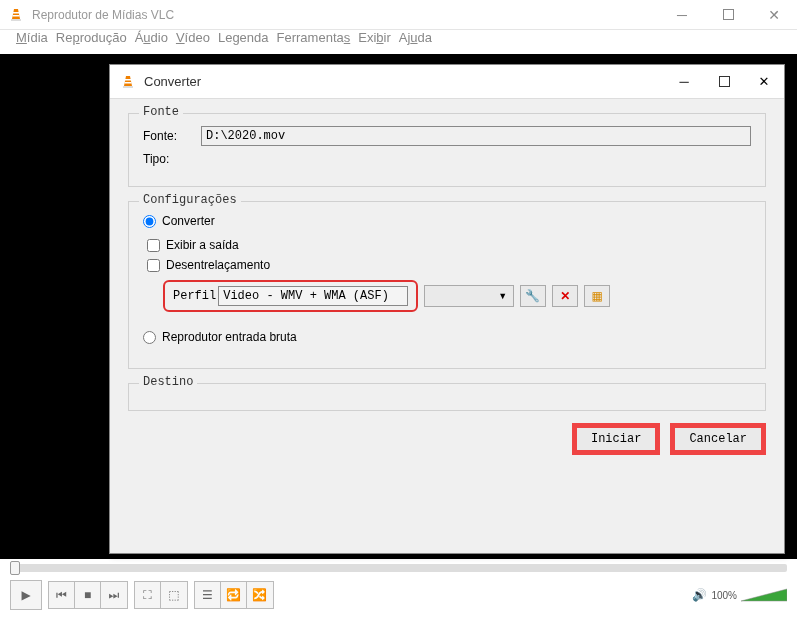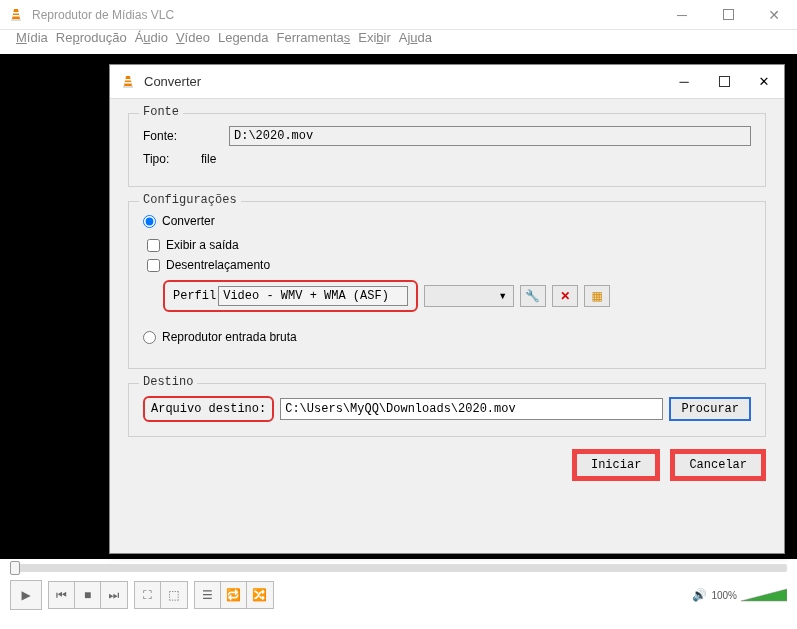--- a/index.html
+++ b/index.html
@@ -30,21 +30,21 @@
 .cone svg { display: block; }
 
 
 .groupbox { border: 1px solid #d0d0d0; margin: 14px 18px 0 18px; padding: 12px 14px 14px 14px; position: relative; }
 .groupbox .legend { position: absolute; top: -9px; left: 10px; background: #f0f0f0; padding: 0 4px; font-size: 12px; font-family: "Courier New", monospace; color: #333; }
 
 
 .row { display: flex; align-items: center; margin-bottom: 6px; font-size: 12px; font-family: "Courier New", monospace; }
 .row .lbl { width: 58px; }
 .row .val { flex: 1; }
-.field-box { flex: 1; border: 1px solid #888; padding: 2px 4px; background: #f0f0f0; font-family: "Courier New", monospace; font-size: 12px; margin-left: 28px; }
+.field-box { flex: 1; border: 1px solid #888; padding: 2px 4px; background: #f0f0f0; font-family: "Courier New", monospace; font-size: 12px; }
 
 .radio-row, .check-row { display: flex; align-items: center; font-size: 12px; font-family: "Courier New", monospace; margin-bottom: 6px; }
 .radio-row input, .check-row input { margin-right: 6px; }
 .indent { margin-left: 4px; }
 
 .profile-row { display: flex; align-items: center; gap: 6px; margin: 8px 0 4px 20px; }
 .profile-label-box { border: 2px solid #e03030; border-radius: 6px; padding: 4px 8px; display: flex; align-items: center; gap: 2px; }
 .profile-label-box .plabel { font-size: 12px; font-family: "Courier New", monospace; }
 .profile-select { border: 1px solid #888; background: #f4f4f4; font-family: "Courier New", monospace; font-size: 12px; padding: 2px 4px; width: 190px; }
 .combo-arrow { width: 90px; height: 22px; border: 1px solid #aaa; background: #eaeaea; display: flex; align-items: center; justify-content: flex-end; padding-right: 6px; font-size: 9px; }
@@ -134,21 +134,20 @@
     </div>
 
     <div class="groupbox">
       <span class="legend">Fonte</span>
       <div class="row">
         <span class="lbl">Fonte:</span>
         <div class="field-box">D:\2020.mov</div>
       </div>
       <div class="row">
         <span class="lbl">Tipo:</span>
-        <span class="val">file</span>
       </div>
     </div>
 
     <div class="groupbox" style="padding-bottom:18px">
       <span class="legend">Configurações</span>
 
       <label class="radio-row">
         <input type="radio" checked="" style="">
         <span>Converter</span>
       </label>
@@ -181,25 +180,20 @@
       </div>
 
       <label class="radio-row" style="margin-top:18px">
         <input type="radio" style="">
         <span>Reprodutor entrada bruta</span>
       </label>
     </div>
 
     <div class="groupbox">
       <span class="legend">Destino</span>
-      <div class="dest-row">
-        <div class="dest-label-box">Arquivo destino:</div>
-        <input class="dest-input" value="C:\Users\MyQQ\Downloads\2020.mov" style="">
-        <button class="browse-btn">Procurar</button>
-      </div>
     </div>
 
     <div class="dlg-buttons">
       <button>Iniciar</button>
       <button>Cancelar</button>
     </div>
   </div>
 
 </div>
 

